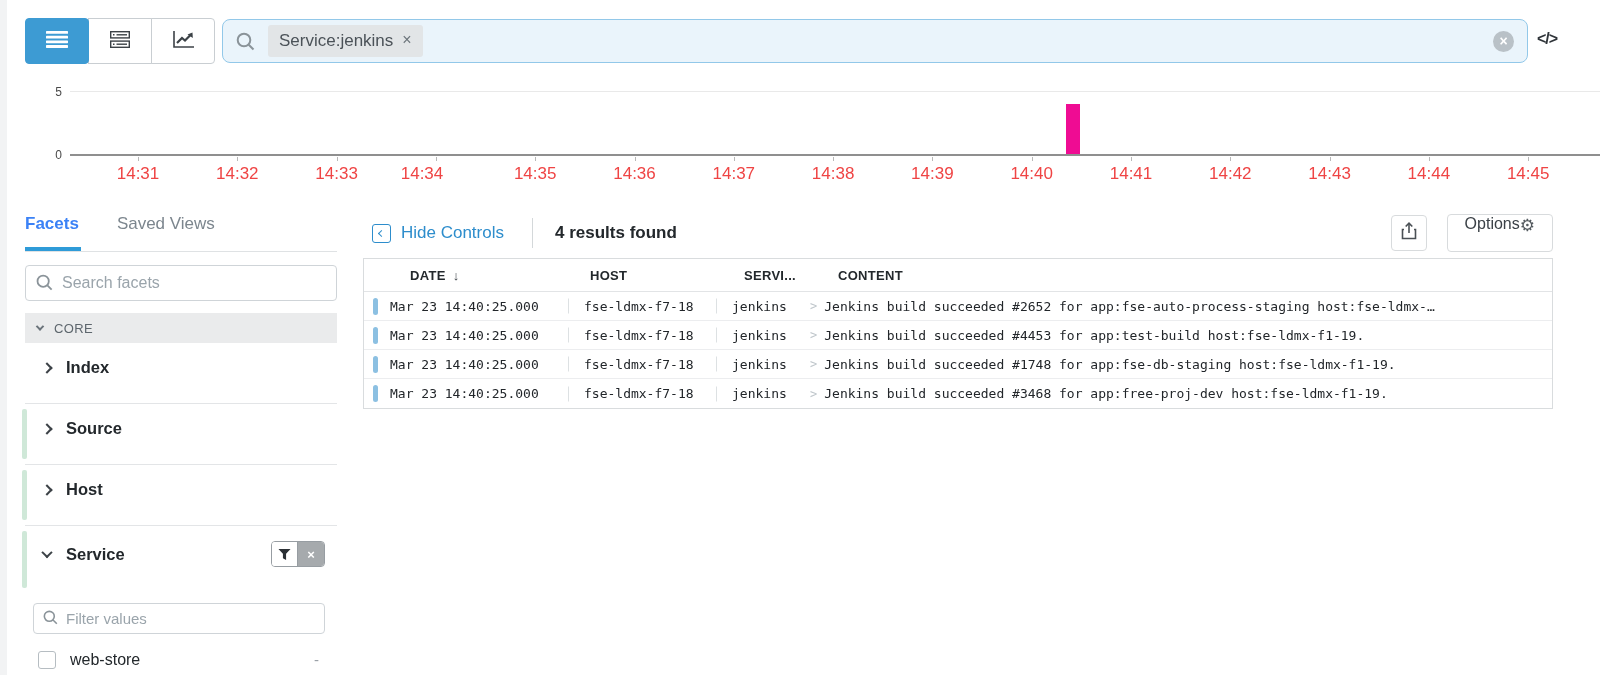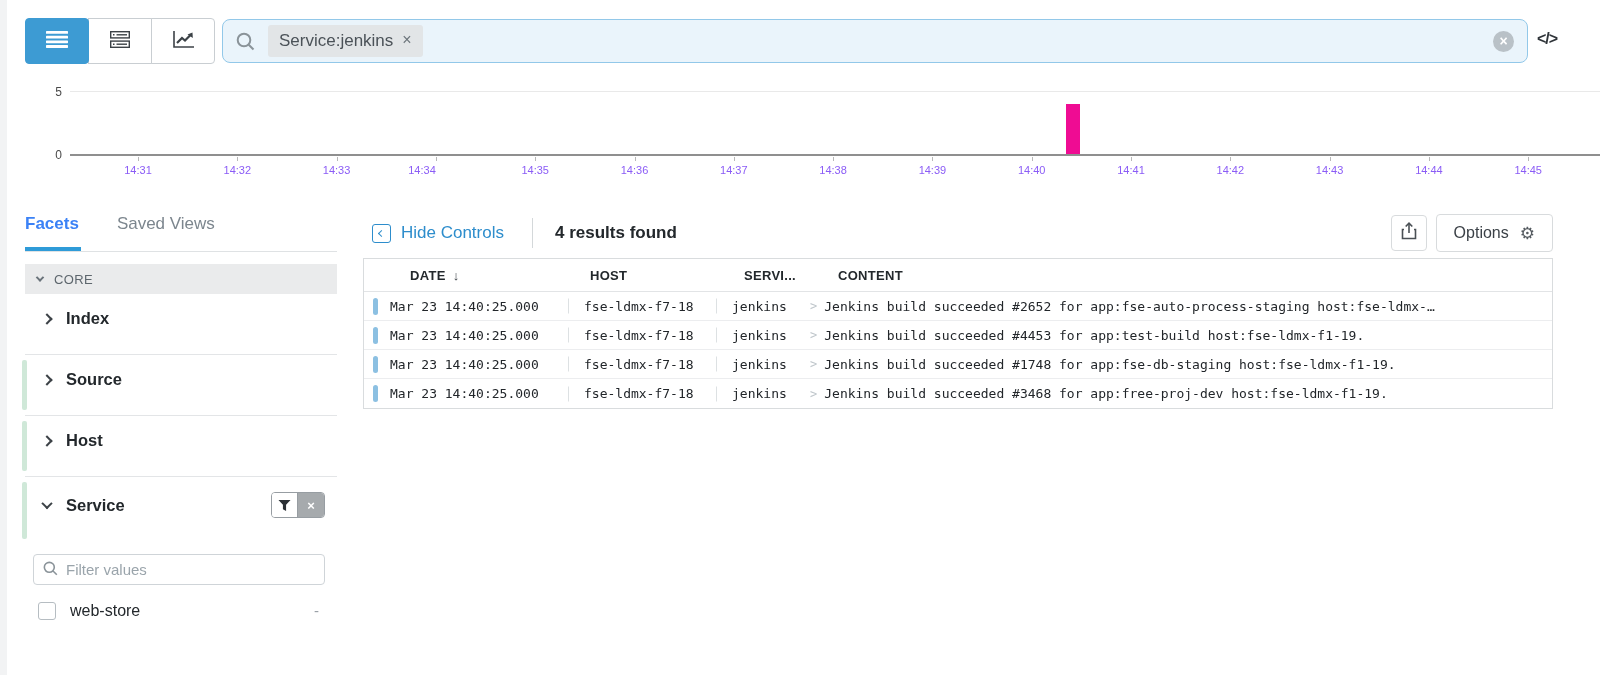--- a/index.html
+++ b/index.html
@@ -30,21 +30,21 @@
           color:#30353a; letter-spacing:-1px; cursor:pointer; }
 
   
   .chart { position:absolute; left:0; top:85px; width:1600px; height:95px; }
   .gridline { position:absolute; left:70px; right:0; top:6px; height:1px; background:#e9e9e9; }
   .axisline { position:absolute; left:70px; right:0; top:69px; height:2px; background:#8f8f8f; }
   .ylab { position:absolute; width:20px; text-align:right; left:42px; font-size:12px; color:#4a4a4a; }
   .ylab.y5 { top:0px; } .ylab.y0 { top:63px; }
   .xtick { position:absolute; top:72px; width:1px; height:4px; background:#b8b8b8; }
   .xlab { position:absolute; top:79px; width:60px; margin-left:-30px; text-align:center;
-          font-size:11px; color:#8b5cf6; }
+          font-size:17px; color:#ef4444; }
   .cbar { position:absolute; width:14px; cursor:pointer; }
 
   
   .sidebar { position:absolute; left:25px; top:212px; width:312px; }
   .tabs { display:flex; height:40px; border-bottom:1px solid #dfe2e4; }
   .tab { font-size:17px; color:#7c868e; margin-right:38px; position:relative; padding-top:2px; cursor:pointer; }
   .tab.active { color:#3b82f6; font-weight:600; }
   .tab.active::after { content:""; position:absolute; left:0; right:-2px; bottom:0; height:4px; background:#2f9bd8; }
   .inp-wrap { position:relative; margin-top:13px; }
   .inp-wrap .mag { position:absolute; left:11px; top:9px; }
@@ -90,21 +90,21 @@
           display:flex; align-items:center; justify-content:center; margin-left:9px; flex:none; }
   .hc-icon .chev { width:5px; height:5px; border-width:1.5px; border-color:#2d8dcc; transform:rotate(135deg); }
   .hc-label { margin-left:10px; color:#2d8dcc; font-size:17px; cursor:pointer; }
   .vdiv { width:1px; height:30px; background:#d4d8da; margin:0 22px 0 28px; }
   .results { font-size:17px; font-weight:700; color:#23282c; }
   .share-btn { position:absolute; right:126px; top:1px; width:36px; height:36px; border:1px solid #d8dbdd;
           border-radius:4px; background:#fff; display:flex; align-items:center; justify-content:center;
           color:#4a5055; cursor:pointer; }
   .options-btn { position:absolute; right:0; top:0; height:38px; padding:0 17px; border:1px solid #d8dbdd;
           border-radius:4px; background:#fff; font-size:16px; color:#3b4147;
-          display:flex; align-items:center; gap:11px; cursor:pointer; }
+          display:flex; cursor:pointer; }
   .gear { font-size:17px; color:#555b60; }
 
   .table { position:absolute; top:44px; left:0; right:0; border:1px solid #d9dcde; background:#fff; }
   .grid-cols { display:grid; grid-template-columns:26px 178px 148px 88px 1fr; align-items:center; }
   .thead { height:33px; border-bottom:1px solid #e2e4e6; font-size:13px; font-weight:700;
           color:#23282c; letter-spacing:.3px; }
   .th-date { grid-column:2; padding-left:20px; display:flex; gap:7px; cursor:pointer; }
   .th-host { padding-left:22px; cursor:pointer; }
   .th-serv { padding-left:28px; cursor:pointer; }
   .th-content { padding-left:34px; cursor:pointer; }
@@ -217,20 +217,29 @@
     <div id="bars">
         <div class="cbar" style="left: 1066.07px; top: 18.6px; height: 50.4px; background: rgb(239, 12, 147);"></div>
       </div>
   </div>
 
   <aside class="sidebar">
     <div class="tabs">
       <span class="tab active">Facets</span>
       <span class="tab">Saved Views</span>
     </div>
+    <div class="inp-wrap">
+      <span class="mag">
+        <svg width="17" height="17" viewBox="0 0 19 19" fill="none" stroke="#8a9399" stroke-width="2">
+          <circle cx="8" cy="8" r="6.3"></circle>
+            <line x1="12.7" y1="12.7" x2="17.5" y2="17.5"></line>
+        </svg>
+      </span>
+      <input type="text" placeholder="Search facets" style="">
+    </div>
     <div class="core-bar">
       <span class="chev down small"></span>
       <span>CORE</span>
     </div>
     <div id="facet-list">
         <div class="facet">
           <span class="chev right"></span>
           <span class="facet-label">Index</span>
         </div>
         <div class="facet green">

